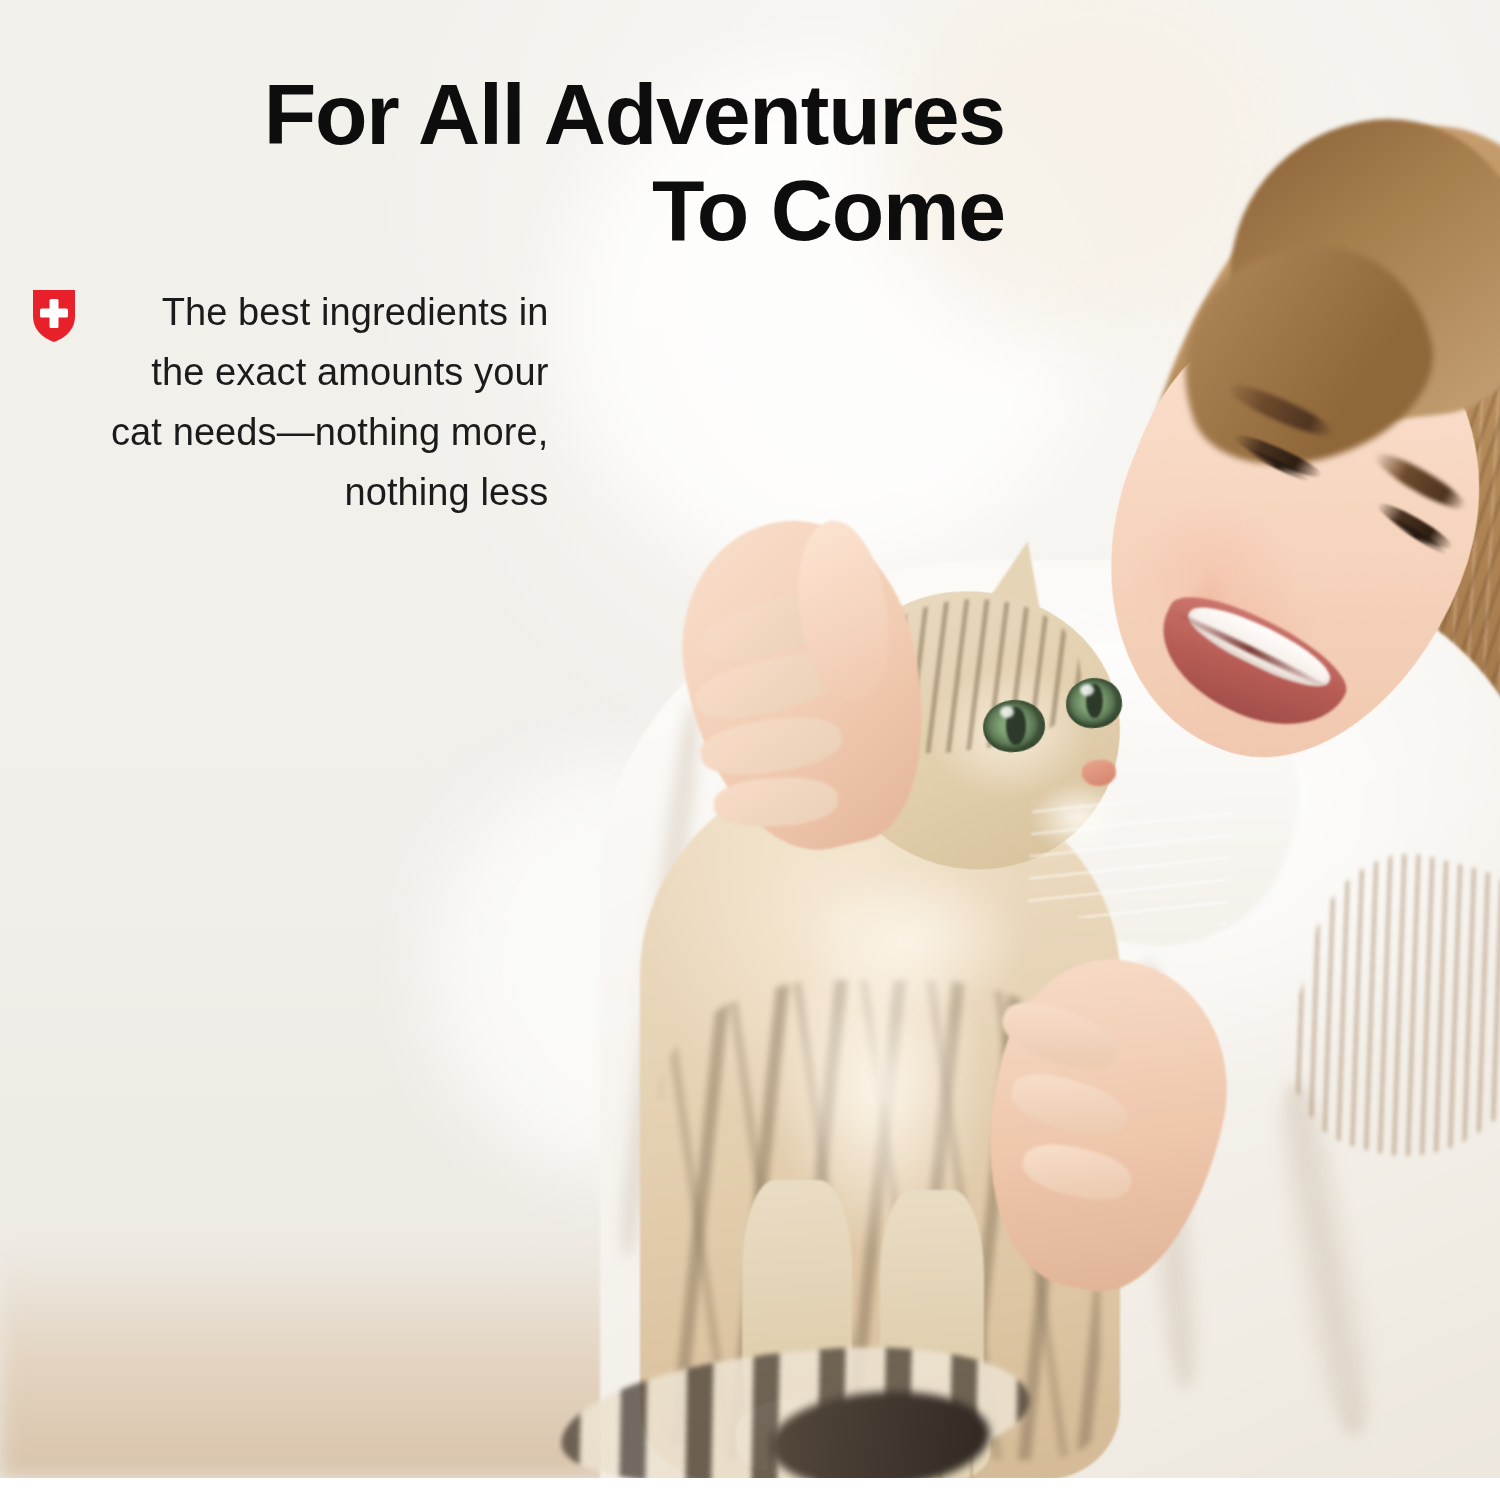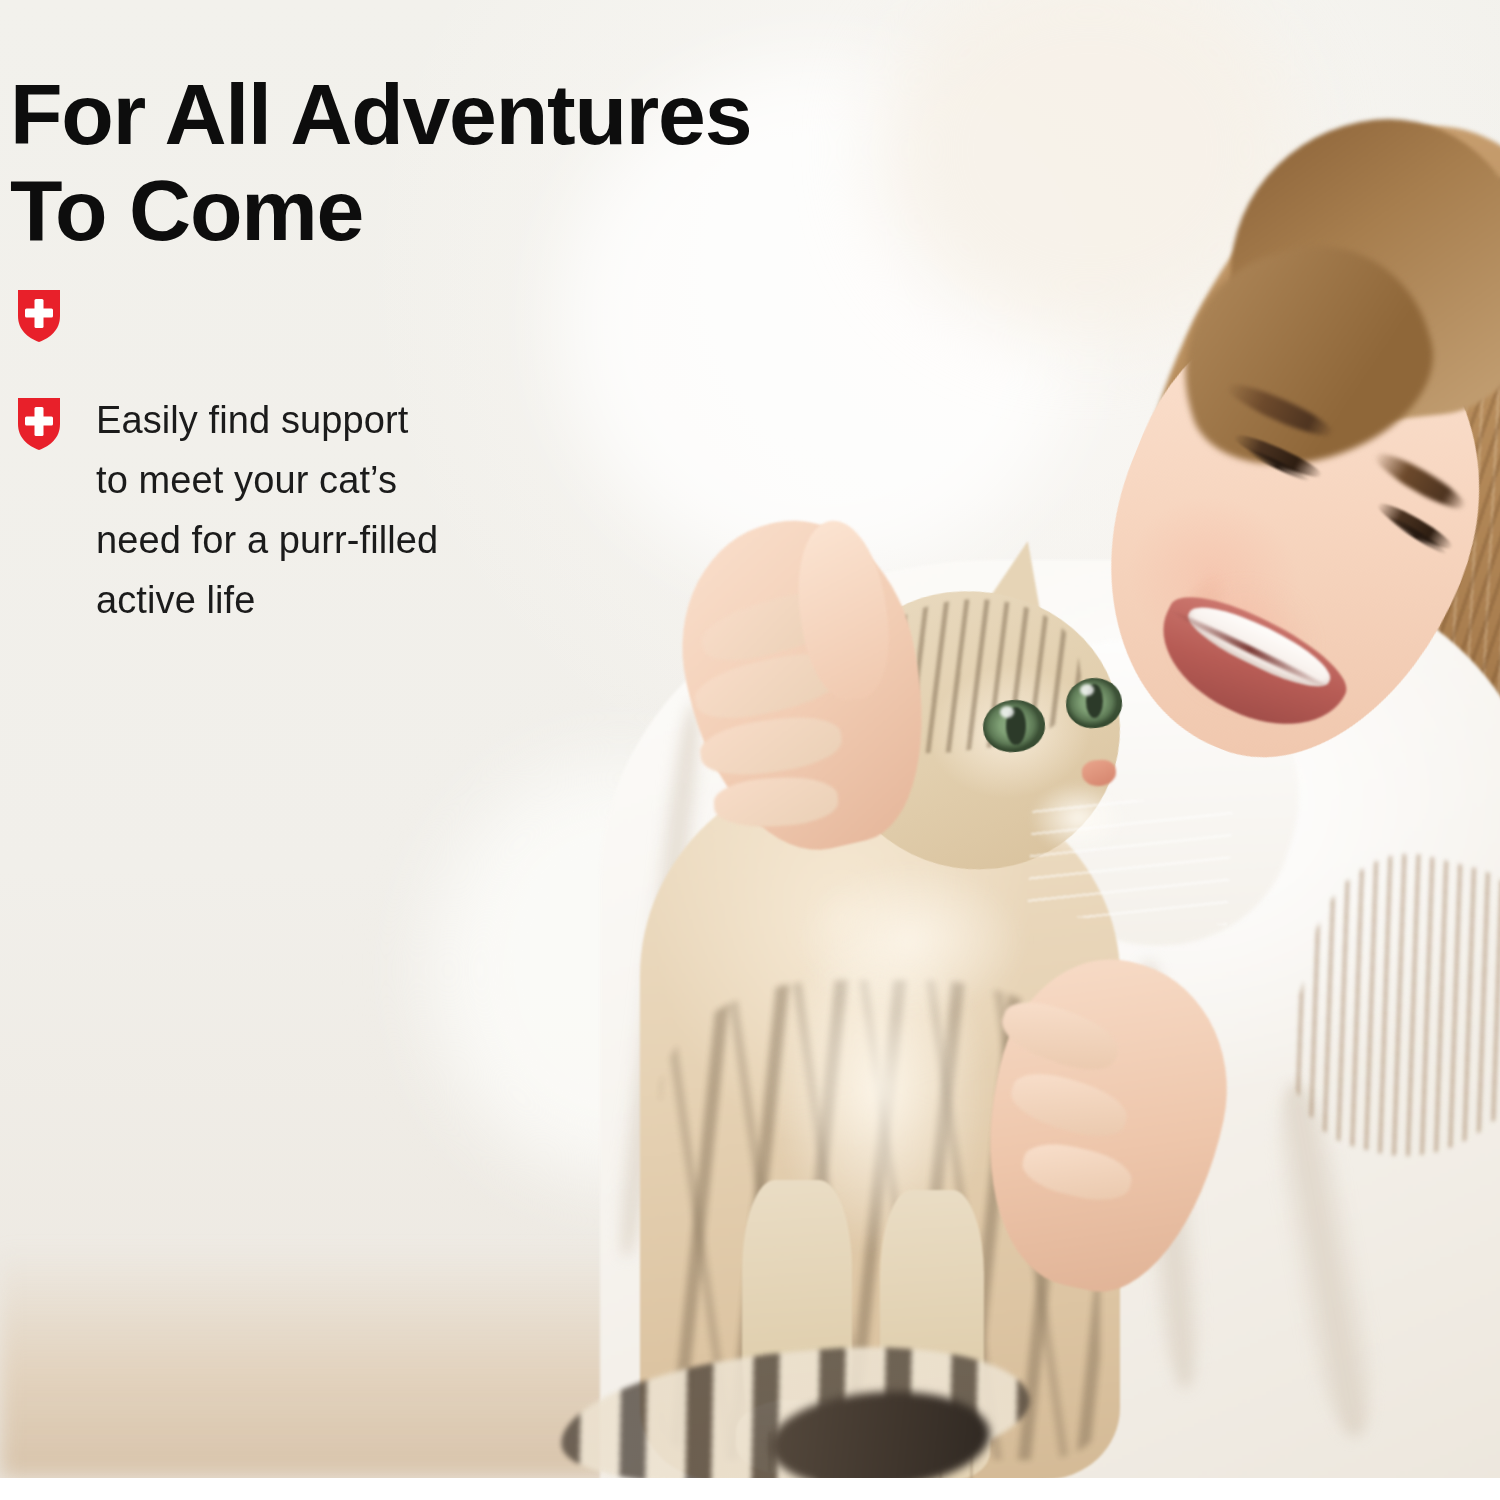--- a/index.html
+++ b/index.html
@@ -344,21 +344,21 @@
     opacity:.95;
   }
   .tail-tip{
     position:absolute;left:770px;top:1392px;width:220px;height:96px;
     border-radius:50%;
     background:linear-gradient(100deg,#55493d 0%, #3f352c 60%, #2f2822 100%);
     transform:rotate(-4deg);filter:blur(4px);
   }
 
   
-  .content{position:absolute;left:0;top:0;width:700px;height:1137px;}
+  .content{position:absolute;left:15px;top:0;width:700px;height:1137px;text-align:right;}
 
   .headline{
     position:absolute;left:10px;top:8px;width:980px;
     font-size:86px;
     font-weight:bold;
     line-height:1.12;
     letter-spacing:-1.2px;
     color:#0d0d0d;
     white-space:pre-line;
   }
@@ -471,33 +471,24 @@
 
 
       <div class="bullet">
         <span class="shield">
           <svg viewBox="0 0 50 58" width="50" height="58" aria-hidden="true">
             <path d="M4 4 H46 V30 C46 44 36 52 25 56 C14 52 4 44 4 30 Z" fill="#e8202a"></path>
             <rect x="20.5" y="13" width="9" height="29" rx="1.5" fill="#ffffff"></rect>
             <rect x="11" y="22.5" width="28" height="9" rx="1.5" fill="#ffffff"></rect>
           </svg>
         </span>
+        <div class="bullet-text">The best ingredients in
+the exact amounts your
+cat needs—nothing more,
+nothing less</div>
       </div>
 
-      <div class="bullet">
-        <span class="shield">
-          <svg viewBox="0 0 50 58" width="50" height="58" aria-hidden="true">
-            <path d="M4 4 H46 V30 C46 44 36 52 25 56 C14 52 4 44 4 30 Z" fill="#e8202a"></path>
-            <rect x="20.5" y="13" width="9" height="29" rx="1.5" fill="#ffffff"></rect>
-            <rect x="11" y="22.5" width="28" height="9" rx="1.5" fill="#ffffff"></rect>
-          </svg>
-        </span>
-        <div class="bullet-text">Easily find support
-to meet your cat’s
-need for a purr-filled
-active life</div>
-      </div>
 
     </div>
   </div>
 
   <div class="bottom-strip"></div>
 </div>
 
 </body></html>

